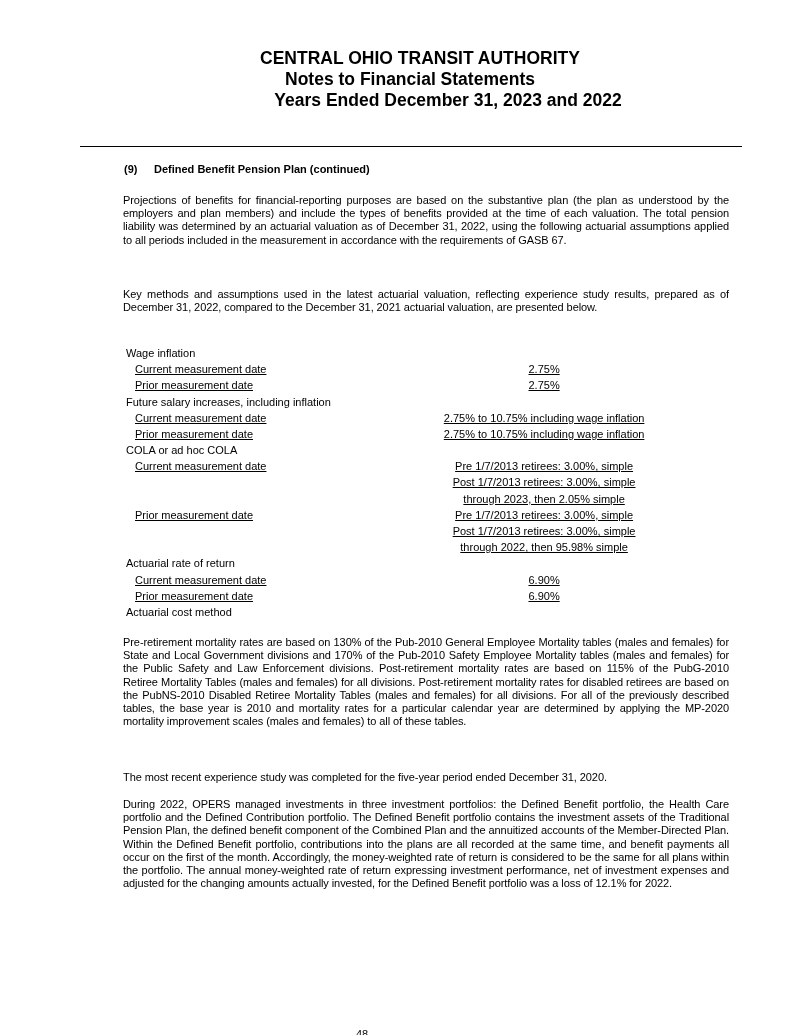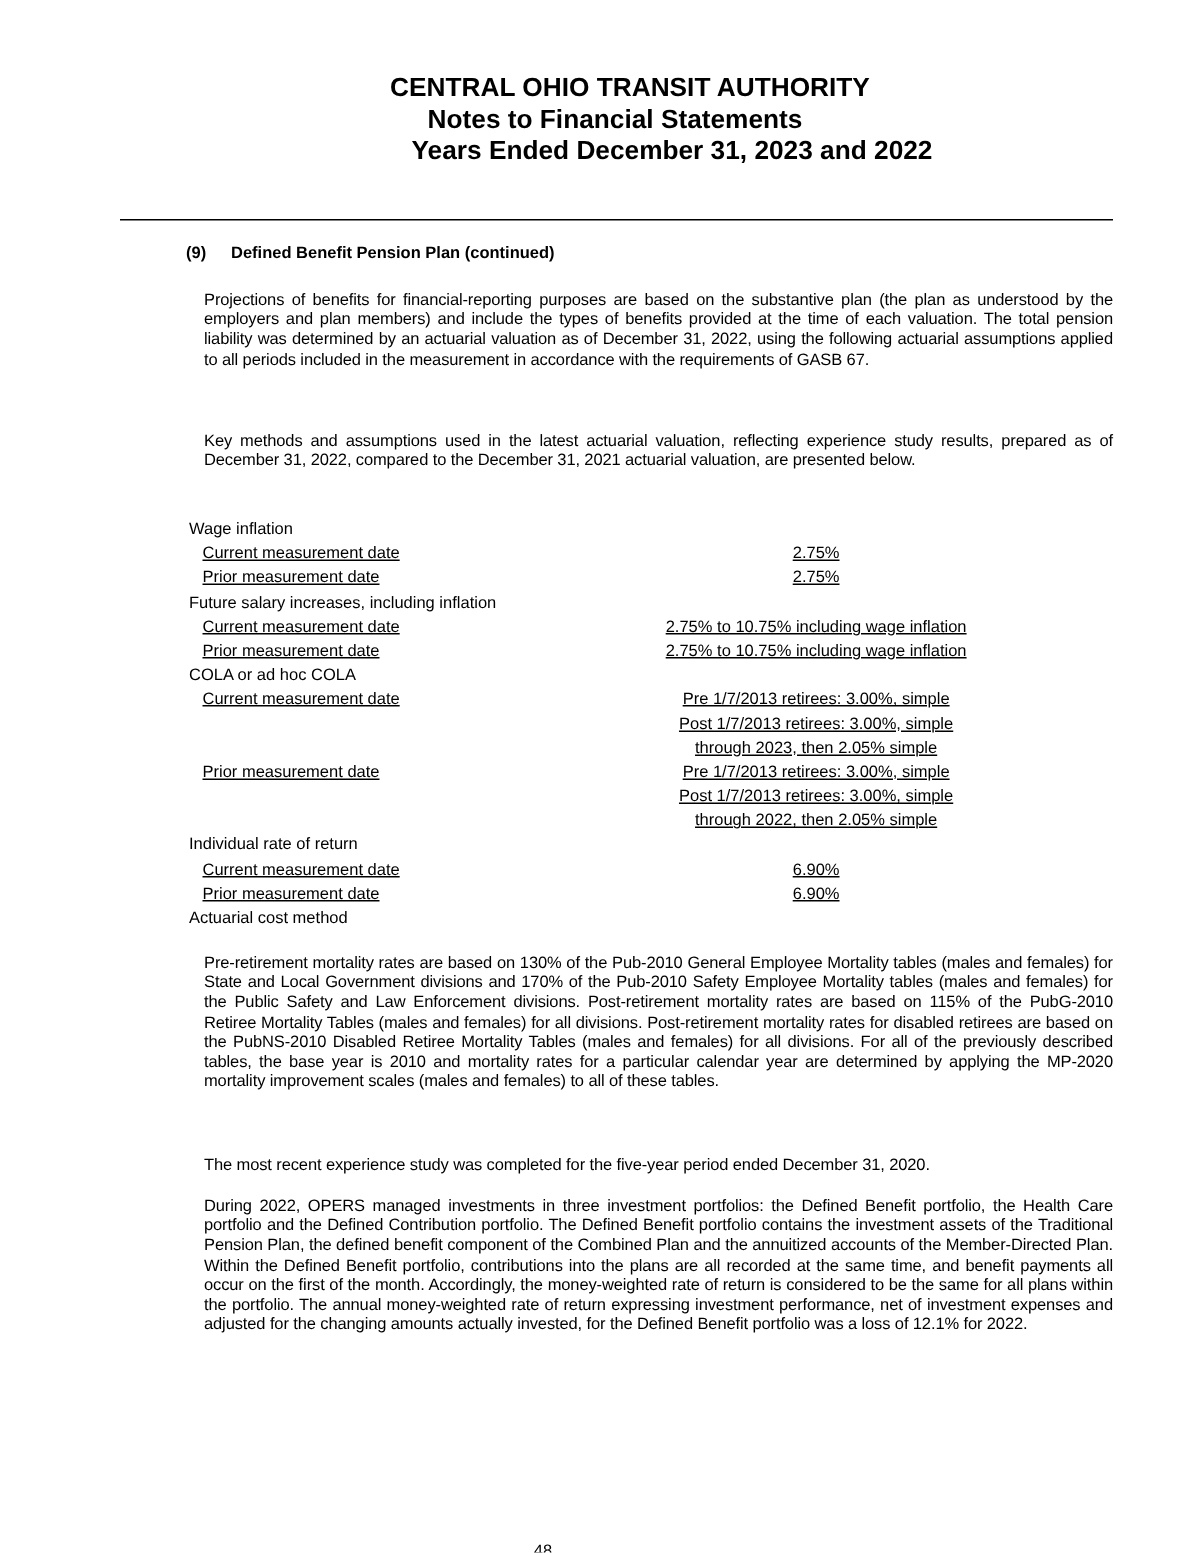--- a/index.html
+++ b/index.html
@@ -16,27 +16,27 @@
   .header .l3 { padding-left: 96px; }
   .rule {
     position: absolute; left: 80px; top: 146px; width: 662px; height: 0;
     border-top: 1.3px solid #000;
   }
   .section-heading {
     position: absolute; left: 94px; top: 163px; font-weight: bold; font-size: 11px; padding-left: 30px;
   }
   .section-heading .num { display: inline-block; width: 30px; }
   .para {
-    position: absolute; left: 136px; width: 606px; font-size: 11px; line-height: 13.2px;
+    position: absolute; left: 123px; width: 606px; font-size: 11px; line-height: 13.2px;
     text-align: justify; letter-spacing: -0.08px;
   }
   .assump {
     position: absolute; left: 126px; top: 345px; width: 600px; font-size: 11px;
   }
-  .arow { display: flex; height: 16.2px; line-height: 16.2px; }
+  .arow { display: flex; height: 16.2px; line-height: 16.2px; align-items: flex-end; }
   .arow .lbl { width: 240px; white-space: nowrap; }
   .arow.sub .lbl { padding-left: 9px; width: 231px; text-decoration: underline; }
   .arow .val { width: 370px; text-align: center; white-space: nowrap; text-decoration: underline; }
   .page-num {
     position: absolute; left: 0; width: 724px; top: 1028px; text-align: center; font-size: 11px;
   }
 </style>
 </head>
 <body>
 
@@ -99,24 +99,24 @@
   <div class="arow sub">
       <span class="lbl">Prior measurement date</span>
       <span class="val">Pre 1/7/2013 retirees: 3.00%, simple</span>
     </div>
   <div class="arow sub">
       <span class="lbl"></span>
       <span class="val">Post 1/7/2013 retirees: 3.00%, simple</span>
     </div>
   <div class="arow sub">
       <span class="lbl"></span>
-      <span class="val">through 2022, then 2.05% simple</span>
+      <span class="val">through 2022, then 95.98% simple</span>
     </div>
   <div class="arow">
-      <span class="lbl">Individual rate of return</span>
+      <span class="lbl">Actuarial rate of return</span>
       <span class="val"></span>
     </div>
   <div class="arow sub">
       <span class="lbl">Current measurement date</span>
       <span class="val">6.90%</span>
     </div>
   <div class="arow sub">
       <span class="lbl">Prior measurement date</span>
       <span class="val">6.90%</span>
     </div>

